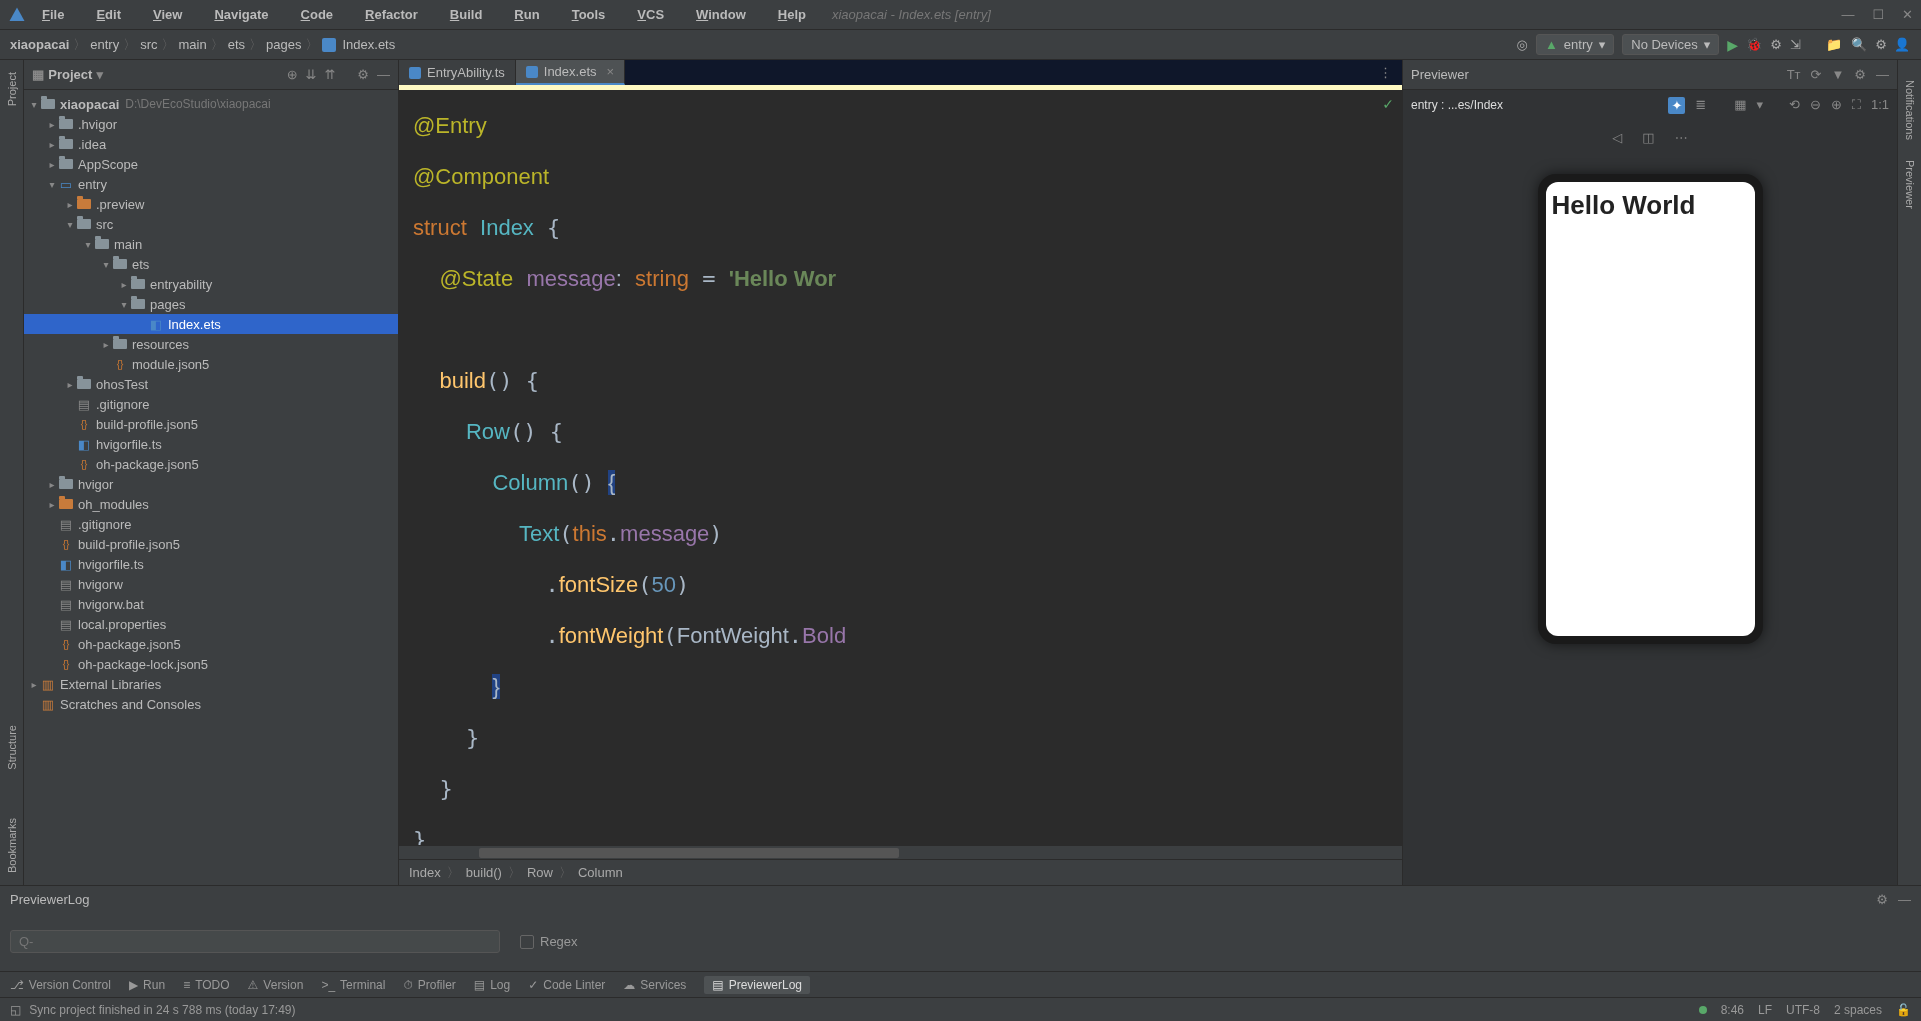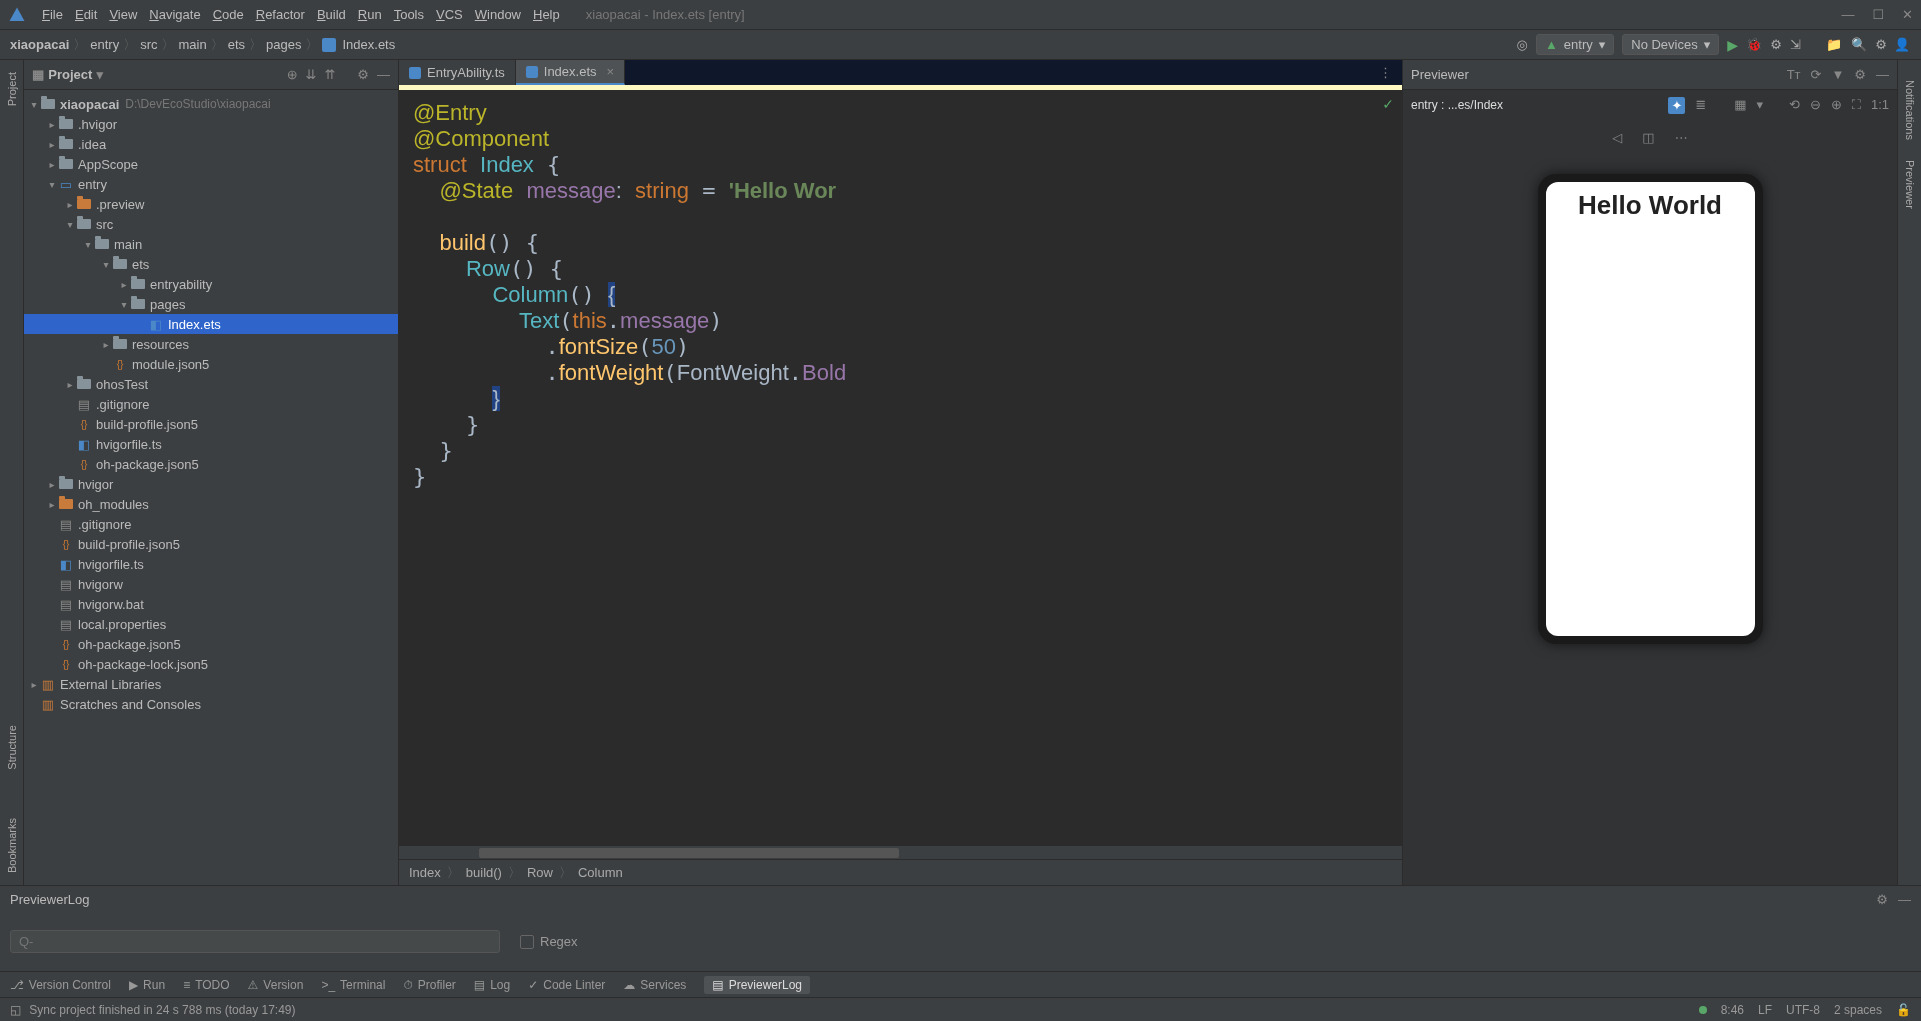--- a/index.html
+++ b/index.html
@@ -1,22 +1,22 @@
 <!DOCTYPE html>
 <html><head>
 <meta charset="utf-8">
 <style>
 * { margin:0; padding:0; box-sizing:border-box; font-family:"Segoe UI",Arial,sans-serif; user-select:none; }
 body { background:#3c3f41; color:#bbb; font-size:13px; width:1921px; height:1021px; overflow:hidden; display:flex; flex-direction:column; }
 .titlebar { height:30px; background:#3c3f41; display:flex; align-items:center; padding:0 8px; border-bottom:1px solid #2b2b2b; }
 .titlebar .logo { width:18px; height:18px; margin-right:10px; }
-.titlebar .menus { display:flex; gap:0; }
+.titlebar .menus { display:flex; gap:20px;font-weight:bold; }
 .titlebar .menus span { padding:2px 6px; cursor:pointer; color:#bbb; }
 .titlebar .menus span u { text-decoration:underline; }
-.titlebar .title { margin-left:20px; color:#777; }
+.titlebar .title { margin-left:20px; color:#777;font-style:italic; }
 .titlebar .win-controls { margin-left:auto; display:flex; gap:18px; color:#888; }
 .titlebar .win-controls span { cursor:pointer; }
 
 .navbar { height:30px; background:#3c3f41; display:flex; align-items:center; padding:0 10px; border-bottom:1px solid #2b2b2b; }
 .breadcrumb { display:flex; align-items:center; gap:4px; color:#bbb; }
 .breadcrumb .sep { color:#666; }
 .breadcrumb .file-icon { width:14px; height:14px; background:#4a88c7; border-radius:2px; display:inline-block; margin-right:2px; }
 .navbar .right-tools { margin-left:auto; display:flex; align-items:center; gap:8px; }
 .navbar .dropdown { background:#4c5052; border:1px solid #555; padding:2px 8px; border-radius:3px; cursor:pointer; display:flex; align-items:center; gap:6px; }
 .navbar .run-icon { color:#59a869; font-size:14px; }
@@ -46,21 +46,21 @@
 .tree-item .hint { color:#777; margin-left:6px; font-size:12px;}
 
 .editor-area { flex:1; display:flex; flex-direction:column; background:#2b2b2b; min-width:0; }
 .tabs { height:30px; background:#0f172a; display:flex; align-items:center; border-bottom:5px solid #fef9c3; }
 .tab { height:100%; display:flex; align-items:center; padding:0 10px; gap:6px; border-right:1px solid #2b2b2b; cursor:pointer; color:#bbb; background:#3c3f41;}
 .tab.active { background:#4e5254; border-bottom:2px solid #4a88c7; }
 .tab .close { color:#888; margin-left:4px; }
 .tabs .more { margin-left:auto; padding:0 10px; color:#888; cursor:pointer; }
 .code-area { flex:1; display:flex; position:relative; overflow:hidden; }
 .gutter { width:60px; background:#313335; text-align:right; padding:10px 8px 0 0; color:#606366; font-family:Consolas,monospace; font-size:20px; line-height:35px; border-right:1px solid #2b2b2b; position:relative;}
-.code { flex:1; padding:10px 0 0 14px; font-family:Consolas,monospace; font-size:22px; line-height:26px; white-space:pre; color:#a9b7c6; overflow:hidden; position:relative;}
+.code { flex:1; padding:10px 0 0 14px; font-family:Consolas,monospace; font-size:22px; line-height:51px; white-space:pre; color:#a9b7c6; overflow:hidden; position:relative;}
 .code .kw-yellow { color:#bbb529; }
 .code .kw-orange { color:#cc7832; }
 .code .fn-teal { color:#56b6c2; }
 .code .fn-yellow { color:#ffc66d; }
 .code .str { color:#6a8759;font-weight:bold; }
 .code .prop { color:#9876aa; }
 .code .this { color:#cc7832; }
 .code .num { color:#6897bb;margin-top:48px; }
 .check-mark { position:absolute; top:6px; right:8px; color:#59a869; font-size:14px; }
 .code-scrollbar { height:14px; background:#3c3f41; border-top:1px solid #2b2b2b; position:relative;}
@@ -72,21 +72,21 @@
 .preview-header { height:30px; display:flex; align-items:center; padding:0 8px; border-bottom:1px solid #2b2b2b; }
 .preview-header .tools { margin-left:auto; display:flex; gap:10px; color:#888; }
 .preview-header .tools span { cursor:pointer; }
 .preview-sub { height:30px; display:flex; align-items:center; padding:0 8px; background:#313335; }
 .preview-sub .name { color:#ddd; font-size:12px; }
 .preview-sub .tools { margin-left:auto; display:flex; gap:10px; color:#888; }
 .preview-sub .tools span { cursor:pointer; }
 .preview-ctl { height:34px; display:flex; align-items:center; justify-content:center; gap:20px; color:#888; background:#313335;}
 .preview-body { flex:1; background:#313335; display:flex; justify-content:center; padding-top:20px; overflow:hidden; }
 .phone { width:225px; height:470px; background:#1a1a1a; border-radius:18px; padding:8px; box-shadow:0 0 14px rgba(0,0,0,0.6);}
-.phone-screen { width:100%; height:100%; background:#fff; border-radius:12px; padding:8px 6px; overflow:hidden;text-align:center;}
+.phone-screen { width:100%; height:100%; background:#fff; border-radius:12px; padding:8px 6px; overflow:hidden;}
 .phone-text { color:#222; font-size:26px; font-weight:700; font-family:Arial,sans-serif;}
 
 .right-rail { width:24px; background:#3c3f41; border-left:1px solid #2b2b2b; display:flex; flex-direction:column; align-items:center; padding-top:20px; gap:20px;}
 .right-rail .vtext { writing-mode:vertical-rl; color:#aaa; font-size:11px; cursor:pointer; }
 
 .log-pane { height:86px; background:#3c3f41; border-top:1px solid #2b2b2b; display:flex; flex-direction:column;}
 .log-header { height:26px; display:flex; align-items:center; padding:0 10px; color:#bbb;}
 .log-header .tools { margin-left:auto; display:flex; gap:10px; color:#888;}
 .log-body { flex:1; padding:6px 10px; display:flex; gap:20px; align-items:center;}
 .log-body input { flex:0 0 490px; background:#45494a; border:1px solid #555; color:#bbb; padding:3px 8px; border-radius:3px; font-size:13px;}

